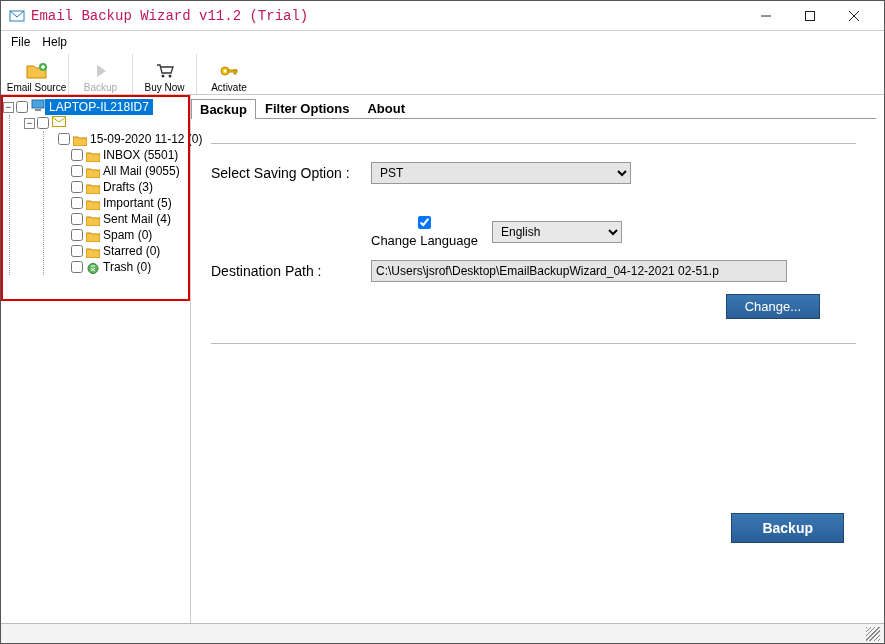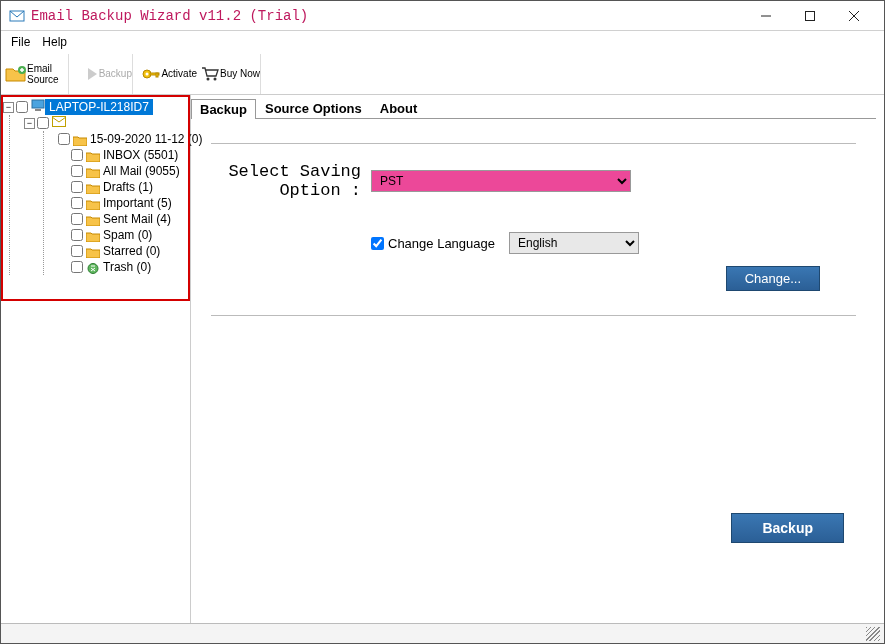--- a/index.html
+++ b/index.html
@@ -4,21 +4,21 @@
 <style>
 * { box-sizing: border-box; margin: 0; padding: 0; }
 body { font-family: "Segoe UI", Tahoma, sans-serif; font-size: 12px; background: #fff; width: 885px; height: 644px; overflow: hidden; border: 1px solid #555; position: relative; }
 .titlebar { height: 30px; display: flex; align-items: center; padding: 0 8px; border-bottom: 1px solid #d0d0d0; }
 .titlebar .app-icon { width: 16px; height: 16px; margin-right: 6px; }
 .titlebar .title { flex: 1; font-size: 14px; color: #be185d; font-family: Liberation Mono, monospace; }
 .titlebar .winbtn { width: 44px; height: 28px; display: flex; align-items: center; justify-content: center; cursor: pointer; }
 .menubar { height: 22px; display: flex; align-items: center; padding: 0 10px; gap: 12px; font-size: 12px; }
 .menubar span { cursor: pointer; }
 .toolbar { height: 42px; display: flex; align-items: flex-end; padding: 0 4px; border-bottom: 1px solid #ccc; }
-.toolbtn { display: flex; flex-direction: row; align-items: center; justify-content: flex-end; width: 64px; height: 40px; font-size: 10px; cursor: pointer; border-right: 1px solid #ddd; padding-bottom: 1px; }
+.toolbtn { display: flex; flex-direction: column; align-items: center; justify-content: flex-end; width: 64px; height: 40px; font-size: 10px; cursor: pointer; border-right: 1px solid #ddd; padding-bottom: 1px; }
 .toolbtn.disabled { color: #aaa; }
 .toolbtn .ticon { height: 22px; display: flex; align-items: center; justify-content: center; }
 .main { display: flex; height: calc(100% - 30px - 22px - 42px - 20px); }
 .tree-pane { width: 190px; border-right: 1px solid #ccc; position: relative; }
 .tree-highlight { position: absolute; top: 0; left: 0; right: 0; height: 206px; border: 2px solid #d40000; pointer-events: none; }
 .tree { padding: 4px 2px; font-size: 12px; }
 .tree-node { display: flex; align-items: center; height: 16px; line-height: 16px; white-space: nowrap; }
 .tree-node .exp { width: 11px; height: 11px; border: 1px solid #888; display: inline-flex; align-items: center; justify-content: center; font-size: 9px; margin-right: 2px; background: #fff; cursor: pointer; line-height: 1; }
 .tree-node .spacer { width: 13px; display: inline-block; }
 .tree-node input[type=checkbox] { margin: 0 3px 0 0; width: 12px; height: 12px; }
@@ -27,24 +27,24 @@
 .tree-children { padding-left: 14px; border-left: 1px dotted #999; margin-left: 6px; }
 .tree-children .tree-children { margin-left: 19px; }
 .folder-icon { width: 14px; height: 11px; display: inline-block; margin-right: 3px; position: relative; }
 .content { flex: 1; padding: 2px 8px 0 0; }
 .tabbar { display: flex; align-items: flex-end; border-bottom: 1px solid #999; height: 22px; }
 .tab { padding: 2px 8px; font-size: 13px; font-weight: bold; border: 1px solid transparent; border-bottom: none; cursor: pointer; position: relative; }
 .tab.active { background: #fff; border-color: #999; top: 1px; }
 .panel { padding: 14px 20px 0 20px; }
 .hr { border: none; border-top: 1px solid #bbb; margin: 10px 0 18px 0; }
 .row { display: flex; align-items: center; margin-bottom: 12px; }
-.row .lbl { width: 160px; text-align: right; padding-right: 10px; font-size: 17px; font-family: Liberation Mono, monospace; }
-.row select, .row input[type=text] { font-size: 12px; padding: 2px 4px; border: 1px solid #999; background: #ec4899; height: 22px; }
+.row .lbl { width: 160px; padding-right: 10px; font-size: 14px; }
+.row select, .row input[type=text] { font-size: 12px; padding: 2px 4px; border: 1px solid #999; background: #e5e5e5; height: 22px; }
 .row select { cursor: pointer; }
-.chklang { display: inline-flex; align-items: center; gap: 4px; font-size: 13px; margin-right: 14px; }
+.chklang { display: inline-flex; align-items: center; gap: 4px; font-size: 13px; margin-right: 14px; flex-direction: column; }
 .btn { background: linear-gradient(#3a77b3, #2b5f96); color: #fff; border: 1px solid #1e4870; padding: 4px 18px; font-size: 13px; cursor: pointer; }
 .change-row { display: flex; justify-content: flex-end; padding-right: 36px; margin-top: 4px; }
 .backup-row { position: absolute; right: 40px; bottom: 100px; }
 .btn.big { padding: 6px 30px; font-weight: bold; font-size: 14px; }
 .statusbar { position: absolute; bottom: 0; left: 0; right: 0; height: 20px; border-top: 1px solid #bbb; background: #f4f4f4; display: flex; justify-content: flex-end; align-items: center; padding-right: 4px; }
 .grip { width: 14px; height: 14px; background: repeating-linear-gradient(135deg, #888 0 1px, transparent 1px 3px); }
 </style>
 </head>
 <body>
 
@@ -91,40 +91,40 @@
     <span>Email Source</span>
   </div>
   <div class="toolbtn disabled">
     <span class="ticon">
         <svg width="14" height="14">
           <path d="M3 1 L12 7 L3 13 Z" fill="#ccc"></path>
         </svg>
       </span>
     <span>Backup</span>
   </div>
+  <div class="toolbtn">
+    <span class="ticon">
+        <svg width="20" height="16" viewBox="0 0 20 16">
+          <path d="M2 2 h3 l2 8 h9 l2-6 h-12" fill="none" stroke="#333" stroke-width="1.3"></path>
+          <circle cx="8" cy="13" r="1.5" fill="#333"></circle>
+          <circle cx="15" cy="13" r="1.5" fill="#333"></circle>
+        </svg>
+      </span>
+    <span>Buy Now</span>
+  </div>
   <div class="toolbtn" style="border-right:none">
     <span class="ticon">
         <svg width="20" height="16" viewBox="0 0 20 16">
           <circle cx="6" cy="8" r="4" fill="#f4c20d" stroke="#b88900"></circle>
           <circle cx="6" cy="8" r="1.5" fill="#fff"></circle>
           <rect x="9" y="7" width="9" height="2" fill="#f4c20d" stroke="#b88900"></rect>
           <rect x="15" y="7" width="2" height="4" fill="#f4c20d" stroke="#b88900"></rect>
         </svg>
       </span>
     <span>Activate</span>
-  </div>
-  <div class="toolbtn">
-    <span class="ticon">
-        <svg width="20" height="16" viewBox="0 0 20 16">
-          <path d="M2 2 h3 l2 8 h9 l2-6 h-12" fill="none" stroke="#333" stroke-width="1.3"></path>
-          <circle cx="8" cy="13" r="1.5" fill="#333"></circle>
-          <circle cx="15" cy="13" r="1.5" fill="#333"></circle>
-        </svg>
-      </span>
-    <span>Buy Now</span>
   </div>
 </div>
 
 <div class="main">
 
   <div class="tree-pane">
     <div class="tree-highlight"></div>
     <div class="tree">
       <div class="tree-node sel">
         <span class="exp">−</span>
@@ -168,21 +168,21 @@
                   <path d="M0 2 h5 l1 1 h8 v8 h-14 z" fill="#f7c349" stroke="#c78a00"></path>
                 </svg></span>
               <span>All Mail (9055)</span>
             </div>
           <div class="tree-node">
               <span class="spacer"></span>
               <input type="checkbox" style="">
               <span class="folder-icon"><svg width="14" height="11">
                   <path d="M0 2 h5 l1 1 h8 v8 h-14 z" fill="#f7c349" stroke="#c78a00"></path>
                 </svg></span>
-              <span>Drafts (1)</span>
+              <span>Drafts (3)</span>
             </div>
           <div class="tree-node">
               <span class="spacer"></span>
               <input type="checkbox" style="">
               <span class="folder-icon"><svg width="14" height="11">
                   <path d="M0 2 h5 l1 1 h8 v8 h-14 z" fill="#f7c349" stroke="#c78a00"></path>
                 </svg></span>
               <span>Important (5)</span>
             </div>
           <div class="tree-node">
@@ -219,21 +219,21 @@
               <span>Trash (0)</span>
             </div>
         </div>
       </div>
     </div>
   </div>
 
   <div class="content">
     <div class="tabbar">
       <div class="tab active">Backup</div>
-      <div class="tab">Source Options</div>
+      <div class="tab">Filter Options</div>
       <div class="tab">About</div>
     </div>
 
     <div class="panel">
       <hr class="hr">
       <div class="row">
         <span class="lbl">Select Saving Option :</span>
         <select style="width:260px">
           <option>PST</option>
         </select>
@@ -242,20 +242,24 @@
       <div class="row">
         <span class="lbl"></span>
         <label class="chklang">
           <input type="checkbox" checked="" style="">
           <span>Change Language</span>
         </label>
         <select style="width:130px;background:#e8e8e8">
           <option>English</option>
         </select>
       </div>
+      <div class="row">
+        <span class="lbl">Destination Path :</span>
+        <input type="text" style="width: 416px;" value="C:\Users\jsrof\Desktop\EmailBackupWizard_04-12-2021 02-51.p">
+      </div>
       <div class="change-row">
         <button class="btn">Change...</button>
       </div>
       <hr class="hr" style="margin-top:24px">
     </div>
 
     <div class="backup-row">
       <button class="btn big">Backup</button>
     </div>
   </div>

